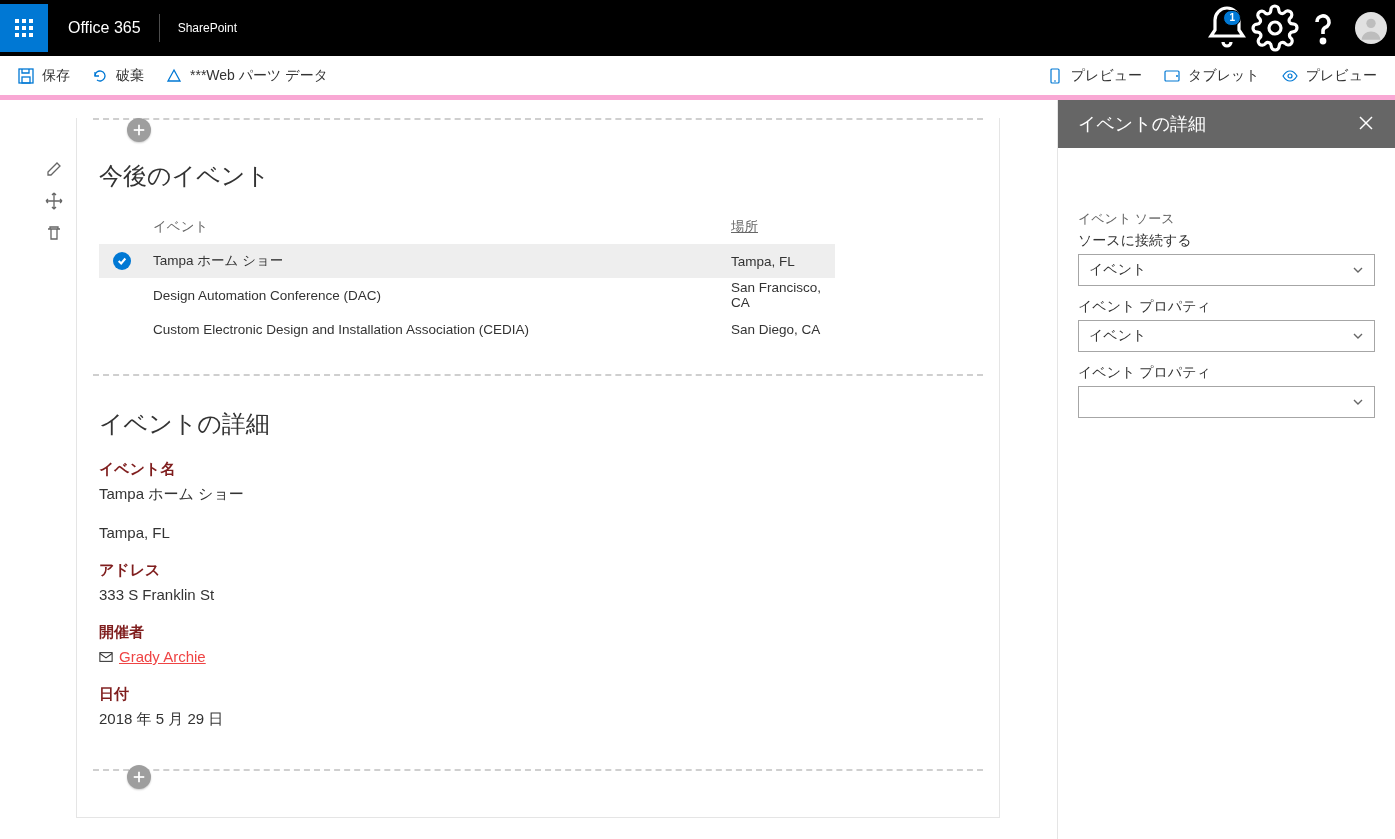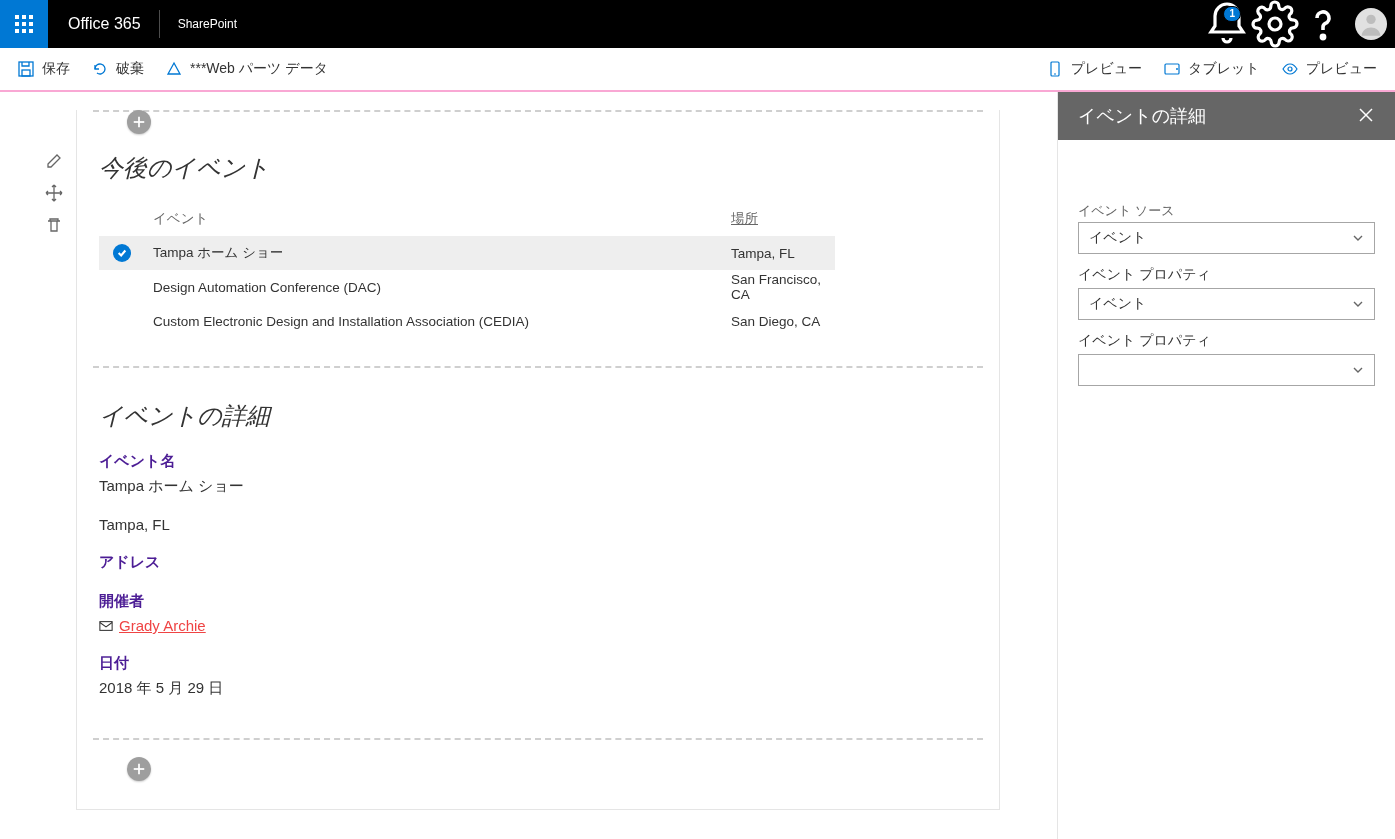--- a/index.html
+++ b/index.html
@@ -1,72 +1,72 @@
 <!DOCTYPE html>
 <html><head>
 <meta charset="utf-8">
 <style>
   * { box-sizing: border-box; margin: 0; padding: 0; }
   html, body { height: 100%; font-family: "Segoe UI", "Yu Gothic UI", sans-serif; font-size: 14px; color: #333; }
   body { display: flex; flex-direction: column; width: 1395px; height: 839px; overflow: hidden; background: #fff; }
 
   
-  .top-header { height: 48px; background: #000; color: #fff; display: flex; align-items: center; }
+  .top-header { height: 56px; background: #000; color: #fff; display: flex; align-items: center; }
   .app-launcher { width: 48px; height: 48px; background: #0078d4; display: flex; align-items: center; justify-content: center; cursor: pointer; }
   .waffle-icon { width: 18px; height: 18px; display: grid; grid-template-columns: repeat(3,4px); grid-template-rows: repeat(3,4px); gap: 3px; }
   .waffle-icon span { background: #fff; width: 4px; height: 4px; }
   .brand { margin-left: 20px; font-size: 16px; font-weight: 400; }
   .divider-v { width: 1px; height: 28px; background: rgba(255,255,255,0.3); margin: 0 18px; }
   .app-name { font-size: 12px; }
   .top-spacer { flex: 1; }
   .top-icon { width: 48px; height: 48px; display: flex; align-items: center; justify-content: center; cursor: pointer; position: relative; }
   .avatar { width: 32px; height: 32px; border-radius: 50%; background: #e1e1e1; display: flex; align-items: center; justify-content: center; }
   .avatar svg { width: 28px; height: 28px; }
   .notif-badge { position: absolute; top: 6px; right: 10px; background: #0078d4; color: #fff; font-size: 10px; font-weight: 600; border-radius: 8px; padding: 0 5px; line-height: 14px; border: 1px solid #000; }
 
   
-  .cmd-bar { height: 44px; display: flex; align-items: center; padding: 0 18px; border-bottom: 2px solid #f9a8d4; }
+  .cmd-bar { height: 44px; display: flex; align-items: center; padding: 0 18px; border-bottom: 5px solid #f9a8d4; }
   .cmd-btn { display: flex; align-items: center; gap: 8px; margin-right: 22px; cursor: pointer; color: #333; }
   .cmd-btn svg { width: 16px; height: 16px; }
   .cmd-spacer { flex: 1; }
   .cmd-right .cmd-btn { margin-right: 0; margin-left: 22px; }
   .cmd-right { display: flex; }
 
   
   .main { flex: 1; display: flex; overflow: hidden; }
   .canvas-wrap { flex: 1; overflow: auto; position: relative; padding-left: 76px; padding-top: 6px; }
   .canvas { width: 924px; min-height: 700px; border-left: 1px solid #e5e5e5; border-right: 1px solid #e5e5e5; border-bottom: 1px solid #e5e5e5; position: relative; padding-bottom: 40px; background: #fff; }
   .section-sep { border-top: 2px dashed #cfcfcf; margin-left: 16px; margin-right: 16px; }
   .add-circle { position: absolute; left: 50px; width: 24px; height: 24px; border-radius: 50%; background: #9e9e9e; display: flex; align-items: center; justify-content: center; cursor: pointer; box-shadow: 0 1px 2px rgba(0,0,0,0.2); }
   .add-circle svg { width: 14px; height: 14px; stroke: #fff; stroke-width: 2; }
 
   .webpart-tools { position: absolute; left: -32px; top: 42px; display: flex; flex-direction: column; gap: 14px; }
   .tool-icon { width: 18px; height: 18px; color: #666; cursor: pointer; }
   .tool-icon svg { width: 18px; height: 18px; }
 
   .wp-content { padding: 0 22px; }
 
-  .wp-title { font-size: 24px; font-weight: 400; margin-top: 40px; margin-bottom: 18px; color: #333; font-style: italic; }
+  .wp-title { font-size: 24px; font-weight: 400; margin-top: 40px; margin-bottom: 18px; color: #333; }
 
   
   .ev-table { width: 736px; font-size: 13.5px; }
   .ev-head { display: flex; color: #666; padding: 8px 0 8px 54px; }
   .ev-head .col1 { flex: 0 0 578px; }
   .ev-head .col2 { flex: 1; text-decoration: underline; }
   .ev-row { display: flex; align-items: center; height: 34px; padding-left: 14px; color: #333; }
   .ev-row.selected { background: #eeeeee; }
   .ev-row .check { width: 40px; display: flex; align-items: center; }
   .check-circle { width: 18px; height: 18px; border-radius: 50%; background: #0078d4; display: flex; align-items: center; justify-content: center; }
   .check-circle svg { width: 10px; height: 10px; stroke: #fff; stroke-width: 2.5; fill: none; }
   .ev-row .col1 { flex: 0 0 578px; }
   .ev-row .col2 { flex: 1; }
 
   
   .detail-block { margin-top: 20px; }
-  .detail-block .lbl { font-weight: 600; font-size: 15px; margin-bottom: 6px; color: #4c1d95; }
+  .detail-block .lbl { font-weight: 600; font-size: 15px; margin-bottom: 6px; color: #7f1d1d; }
   .detail-block .val { font-size: 15px; color: #333; }
   .mail-link { color: #ef4444; text-decoration: underline; cursor: pointer; }
   .mail-row { display: flex; align-items: center; gap: 6px; }
   .mail-row svg { width: 14px; height: 14px; }
 
   
   .panel { width: 338px; background: #fff; display: flex; flex-direction: column; border-left: 1px solid #e5e5e5; }
   .panel-header { height: 48px; background: #666666; color: #fff; display: flex; align-items: center; padding: 0 20px; justify-content: space-between; }
   .panel-header h2 { font-size: 18px; font-weight: 400; }
   .panel-close { cursor: pointer; }
@@ -244,20 +244,21 @@
 
         <div class="detail-block">
           <div class="lbl">イベント名</div>
           <div class="val">Tampa ホーム ショー</div>
         </div>
         <div class="detail-block">
           <div class="val">Tampa, FL</div>
         </div>
         <div class="detail-block">
           <div class="lbl">アドレス</div>
+          <div class="val">333 S Franklin St</div>
         </div>
         <div class="detail-block">
           <div class="lbl">開催者</div>
           <div class="val mail-row">
             <svg viewBox="0 0 16 16" fill="none" stroke="#333" stroke-width="1.2">
                 <rect x="1" y="3" width="14" height="10"></rect>
                 <path d="M1 4l7 5 7-5"></path>
               </svg>
             <a class="mail-link">Grady Archie</a>
           </div>
@@ -284,20 +285,21 @@
       <h2>イベントの詳細</h2>
       <div class="panel-close">
         <svg viewBox="0 0 18 18">
             <line x1="3" y1="3" x2="15" y2="15"></line>
             <line x1="15" y1="3" x2="3" y2="15"></line>
           </svg>
       </div>
     </div>
     <div class="panel-body">
       <div class="panel-label-sm">イベント ソース</div>
+      <div class="panel-label">ソースに接続する</div>
       <div class="dropdown">
         <span>イベント</span>
         <svg viewBox="0 0 12 12" fill="none" stroke="#666" stroke-width="1.4">
             <polyline points="2,4 6,8 10,4"></polyline>
           </svg>
       </div>
 
       <div class="panel-label">イベント プロパティ</div>
       <div class="dropdown">
         <span>イベント</span>

